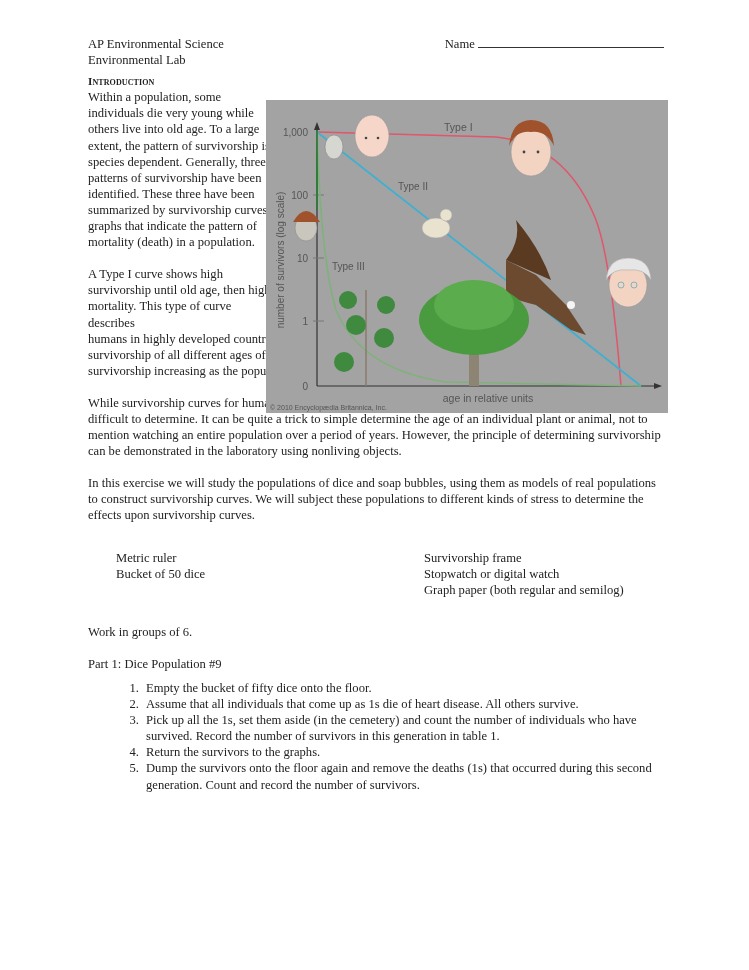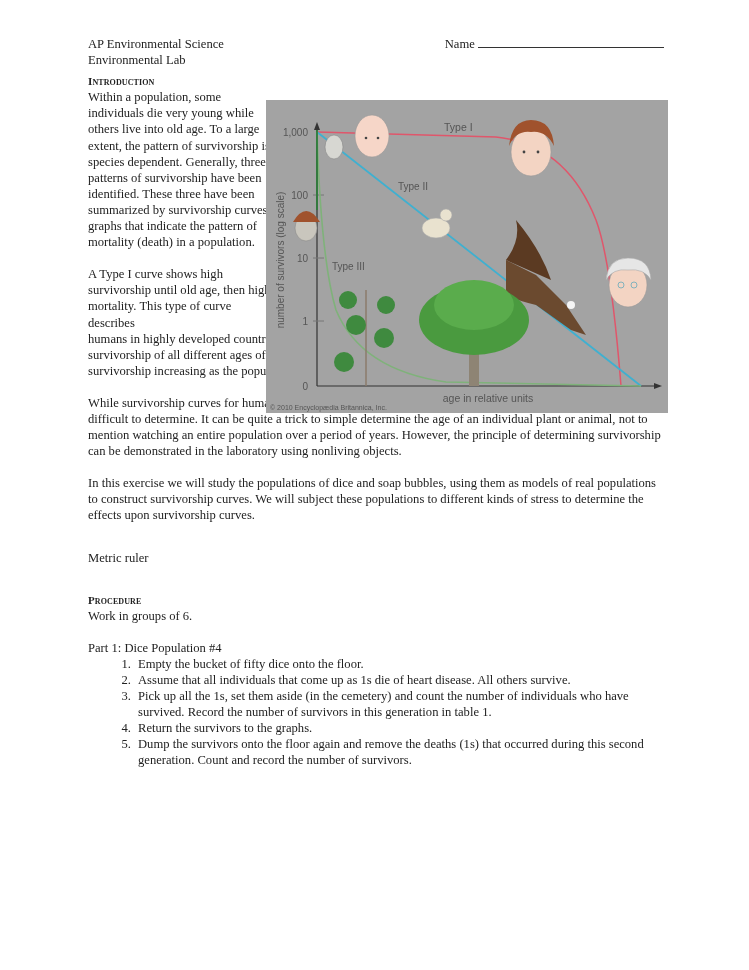--- a/index.html
+++ b/index.html
@@ -10,23 +10,23 @@
   .hdr-left div, .hdr-right div { white-space: nowrap; }
   .hdr-right { text-align: center; }
   .blank { display: inline-block; border-bottom: 1px solid #333; height: 11px; vertical-align: baseline; }
   .sc { font-variant: small-caps; font-weight: bold; font-size: 11px; letter-spacing: 0.1px; }
   .intro-wrap { position: relative; margin-top: 5px; }
   .figure { position: absolute; left: 178px; top: -1px; width: 402px; height: 313px; background: #a3a3a3; margin-top: 28px; }
   .intro-text { width: 186px; }
   p { margin: 0; }
   .gap { height: 16px; }
   .full { width: 576px; }
-  .cols { display: flex; }
+  .cols { display: flex; margin-left: 28px; }
   .cols .c1 { width: 308px; }
-  ol { margin: 0; padding-left: 46px; }
+  ol { margin: 8px; padding-left: 46px; }
   ol li { padding-left: 4px; }
 </style>
 </head>
 <body>
 
 <div class="page">
 
   <div class="hdr">
     <div class="hdr-left">
       <div>AP Environmental Science</div>
@@ -133,32 +133,37 @@
     <p class="full">In this exercise we will study the populations of dice and soap bubbles, using them as models of real populations to construct survivorship curves. We will subject these populations to different kinds of stress to determine the effects upon survivorship curves.</p>
   </div>
 
   <div class="gap"></div>
   <div class="gap" style="height:10px"></div>
 
   <div>
     <div class="cols">
       <div class="c1">
         <div>Metric ruler</div>
+        <div>Bucket of 50 dice</div>
+      </div>
+      <div>
+        <div>Survivorship frame</div>
+        <div>Stopwatch or digital watch</div>
+        <div>Graph paper (both regular and semilog)</div>
       </div>
     </div>
   </div>
 
   <div class="gap"></div>
   <div class="gap" style="height:10px"></div>
 
   <div>
-    <p class="sc">Procedure</p>
     <p>Work in groups of 6.</p>
     <div class="gap"></div>
-    <p>Part 1: Dice Population #4</p>
+    <p>Part 1: Dice Population #9</p>
     <ol>
       <li>Empty the bucket of fifty dice onto the floor.</li>
       <li>Assume that all individuals that come up as 1s die of heart disease. All others survive.</li>
       <li>Pick up all the 1s, set them aside (in the cemetery) and count the number of individuals who have survived. Record the number of survivors in this generation in table 1.</li>
       <li>Return the survivors to the graphs.</li>
       <li>Dump the survivors onto the floor again and remove the deaths (1s) that occurred during this second generation. Count and record the number of survivors.</li>
     </ol>
   </div>
 
 </div>

